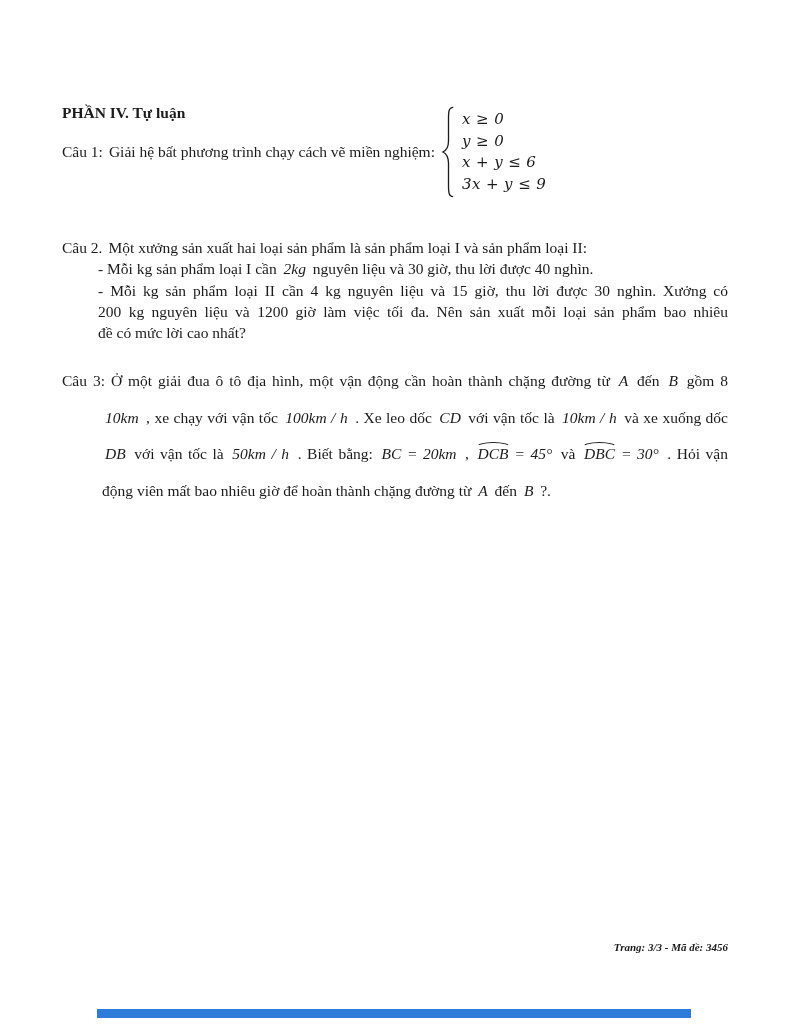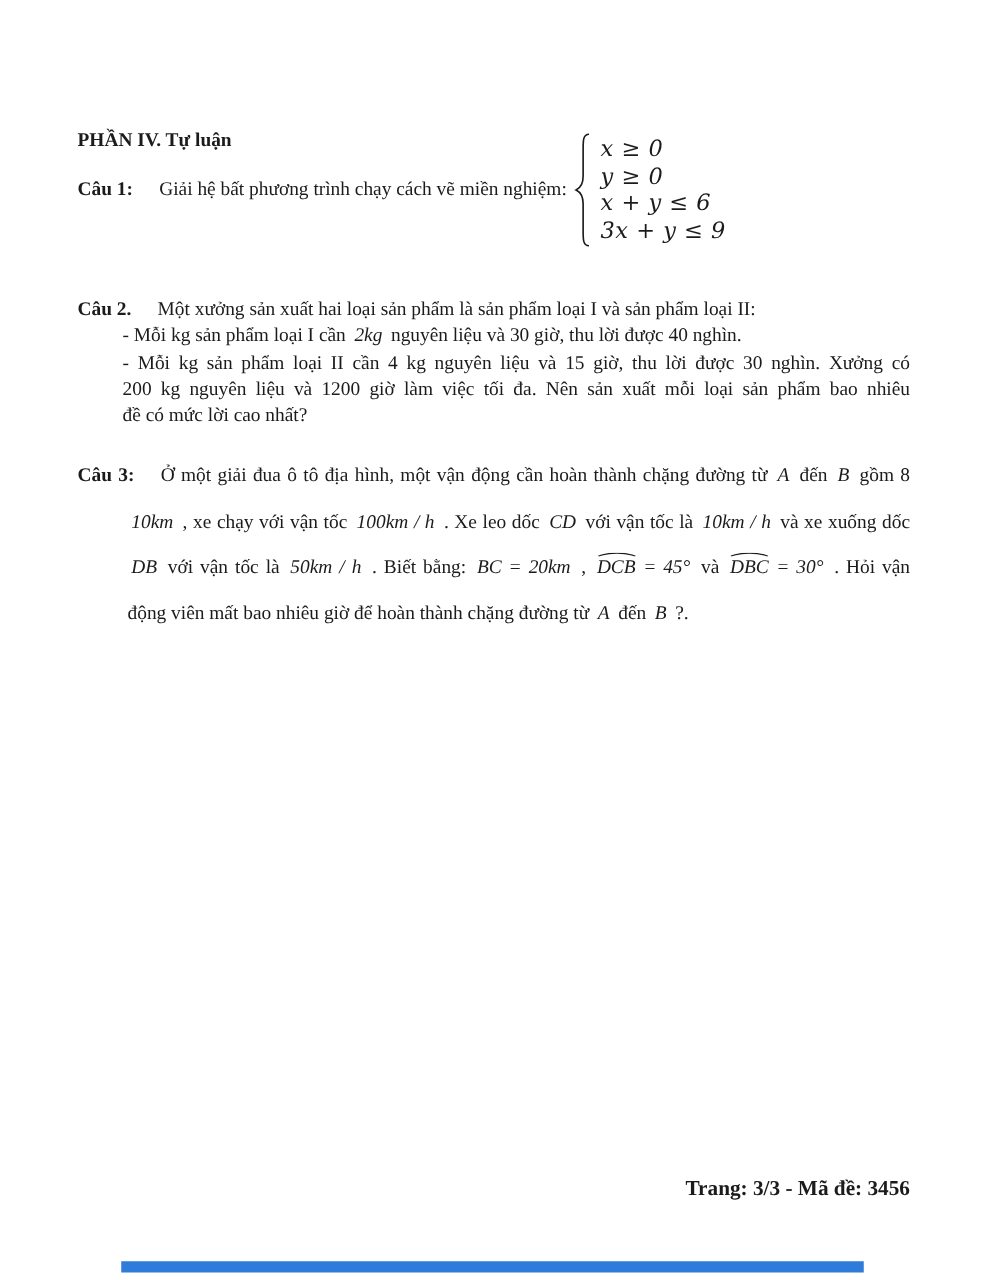--- a/index.html
+++ b/index.html
@@ -2,51 +2,51 @@
 <html><head>
 <meta charset="utf-8">
 <style>
   html,body{margin:0;padding:0;}
   body{
     width:792px;height:1024px;background:#ffffff;position:relative;
     font-family:"Liberation Serif",serif;color:#1b1b1b;font-size:15.5px;
     overflow:hidden;
   }
   .abs{position:absolute;}
-  .qlabel{font-weight:bold;margin-right:21px;}
+  .qlabel{font-weight:normal;margin-right:6px;}
   .math{font-family:Liberation Serif, serif;font-style:italic;margin:0 3px;}
   .hat{position:relative;}
   .hat::before{
     content:"";position:absolute;left:-2px;right:-2px;top:-3px;height:9px;
     border:1.4px solid transparent;border-top-color:#1b1b1b;border-radius:50%;
   }
   
   .heading{top:104px;left:62px;font-weight:bold;}
   
   .q1{top:106px;left:62px;display:flex;align-items:center;}
   .q1 .brace{width:15px;height:92px;margin-left:6px;flex:none;}
   .q1 .sys{display:flex;flex-direction:column;justify-content:center;}
   .q1 .sys .row{
     line-height:21.5px;height:21.5px;
-    font-family:"DejaVu Serif",serif;font-style:italic;font-size:18px;
+    font-family:"DejaVu Serif",serif;font-style:italic;font-size:15px;
     padding-left:6px;letter-spacing:.4px;
   }
   
   .q2{top:237px;left:62px;width:666px;}
   .q2 .line{height:21.3px;line-height:21.3px;overflow:hidden;}
   .q2 .cont{padding-left:36px;}
   
   .q3{top:363px;left:62px;width:666px;}
   .q3 .line{height:36.5px;line-height:36.5px;overflow:hidden;}
   .q3 .cont{padding-left:40px;}
   
   .jline{text-align:justify;}
   .jline::after{content:"";display:inline-block;width:100%;height:0;}
   
-  .footer{top:941px;right:64px;font-weight:bold;font-size:17px;}
+  .footer{top:941px;right:64px;font-weight:bold;font-style:italic;font-size:11px;}
   
   .bluebar{left:97px;top:1009px;width:594px;height:9px;}
 </style>
 </head>
 <body>
 
 <div class="abs heading">PHẦN IV. Tự luận</div>
 
 <div class="abs q1">
   <span><span class="qlabel">Câu 1:</span><span>Giải hệ bất phương trình chạy cách vẽ miền nghiệm:</span></span>

